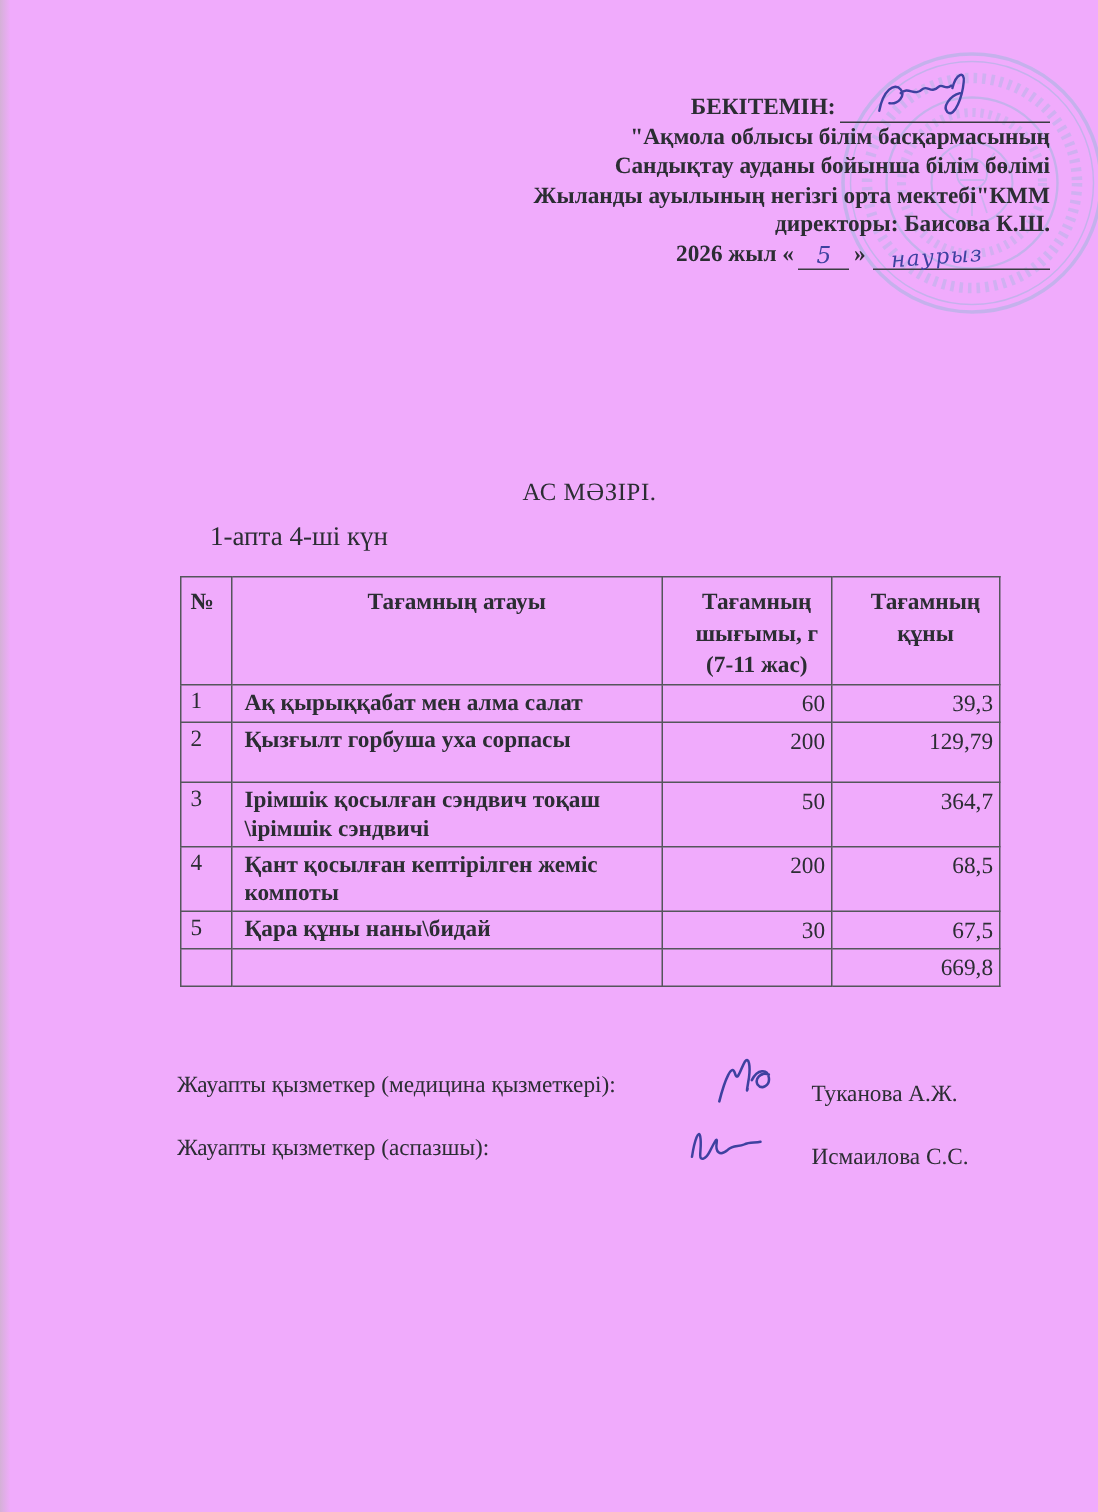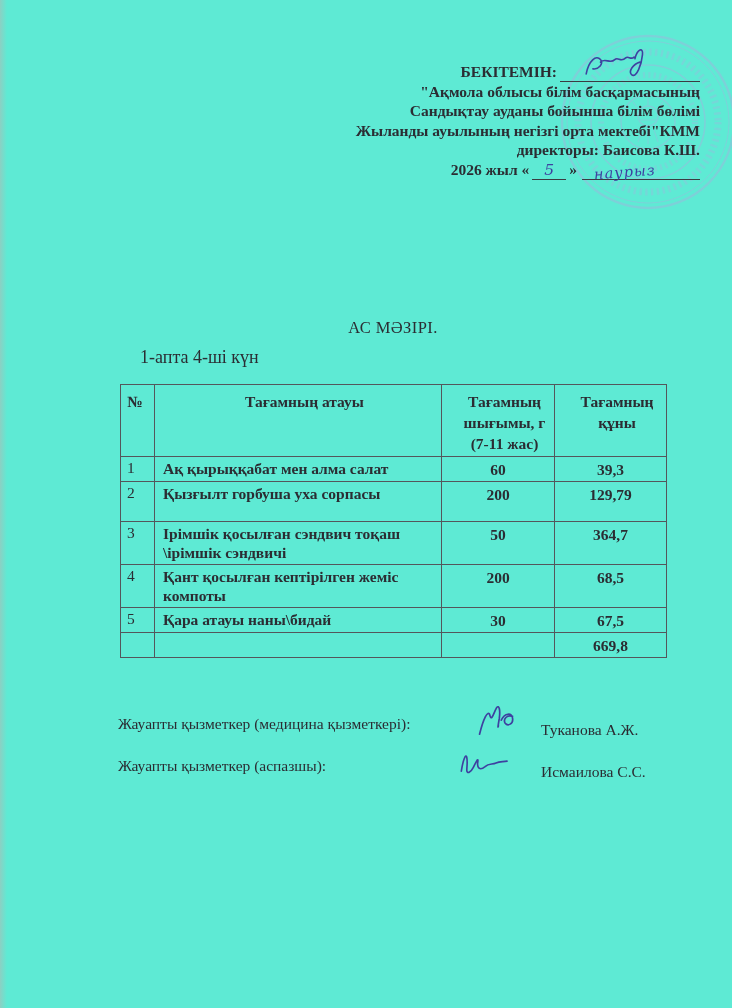--- a/index.html
+++ b/index.html
@@ -1,19 +1,19 @@
 <!DOCTYPE html>
 <html style="--ink: #3e41a0; --stamp: #9cb8dd; --txt: #2b2d33;"><head>
 <meta charset="utf-8">
 <style>
   :root { --ink:#3e41a0; --stamp:#9cb8dd; --txt:#2b2d33; --line:#54565b; }
   html,body { margin:0; padding:0; background:#e8e6e2; }
   .page {
     position:relative; width:732px; height:1008px; margin:0 auto;
-    background:#5eead4; overflow:hidden;
+    background:#f0abfc; overflow:hidden;
     font-family:"Liberation Serif", serif; color:var(--txt);
   }
   .edge-left { position:absolute; left:0; top:0; width:7px; height:100%;
     background:linear-gradient(90deg, rgba(185,182,178,.5), rgba(185,182,178,0)); }
 
   
   .stamp { position:absolute; left:556px; top:30px; opacity:.5; }
 
   
   .approval { position:absolute; top:62px; right:32px; width:470px;
@@ -40,21 +40,21 @@
   
   .menu-table { position:absolute; top:384px; left:120px; width:546px;
     border-collapse:collapse; table-layout:fixed; font-size:15.5px;
     border:1.6px solid #46484d; }
   .menu-table th, .menu-table td { border:1px solid var(--line);
     padding:2px 4px; vertical-align:top; overflow:hidden; }
   .menu-table th { font-weight:bold; text-align:center; padding-top:6px; line-height:21px;padding-left:17px; }
   .menu-table th.c-no { text-align:left; padding-left:6px; }
   .menu-table td.c-no { padding-left:6px; }
   .menu-table td.c-name { padding-left:8px; line-height:19px;font-weight:bold; }
-  .menu-table td.c-num { text-align:center; font-weight:bold; padding-top:4px; }
+  .menu-table td.c-num { text-align:right; font-weight:normal; padding-top:4px; }
   tr.h-head  { height:70px; }
   tr.h-r1 { height:23px; } tr.h-r2 { height:40px; } tr.h-r3 { height:40px; }
   tr.h-r4 { height:42px; } tr.h-r5 { height:25px; } tr.h-tot { height:19px; }
 
   
   .sig-label { position:absolute; left:118px; font-size:15.5px; }
   .sig-name  { position:absolute; left:541px; font-size:15.5px; }
   .ink { position:absolute; }
 </style>
 </head>
@@ -139,21 +139,21 @@
         <td class="c-num">364,7</td>
       </tr>
       <tr class="h-r4">
         <td class="c-no">4</td>
         <td class="c-name">Қант қосылған кептірілген жеміс компоты</td>
         <td class="c-num">200</td>
         <td class="c-num">68,5</td>
       </tr>
       <tr class="h-r5">
         <td class="c-no">5</td>
-        <td class="c-name">Қара атауы наны\бидай</td>
+        <td class="c-name">Қара құны наны\бидай</td>
         <td class="c-num">30</td>
         <td class="c-num">67,5</td>
       </tr>
       <tr class="h-tot">
         <td class="c-no"></td>
         <td class="c-name"></td>
         <td class="c-num"></td>
         <td class="c-num">669,8</td>
       </tr>
     </tbody>

